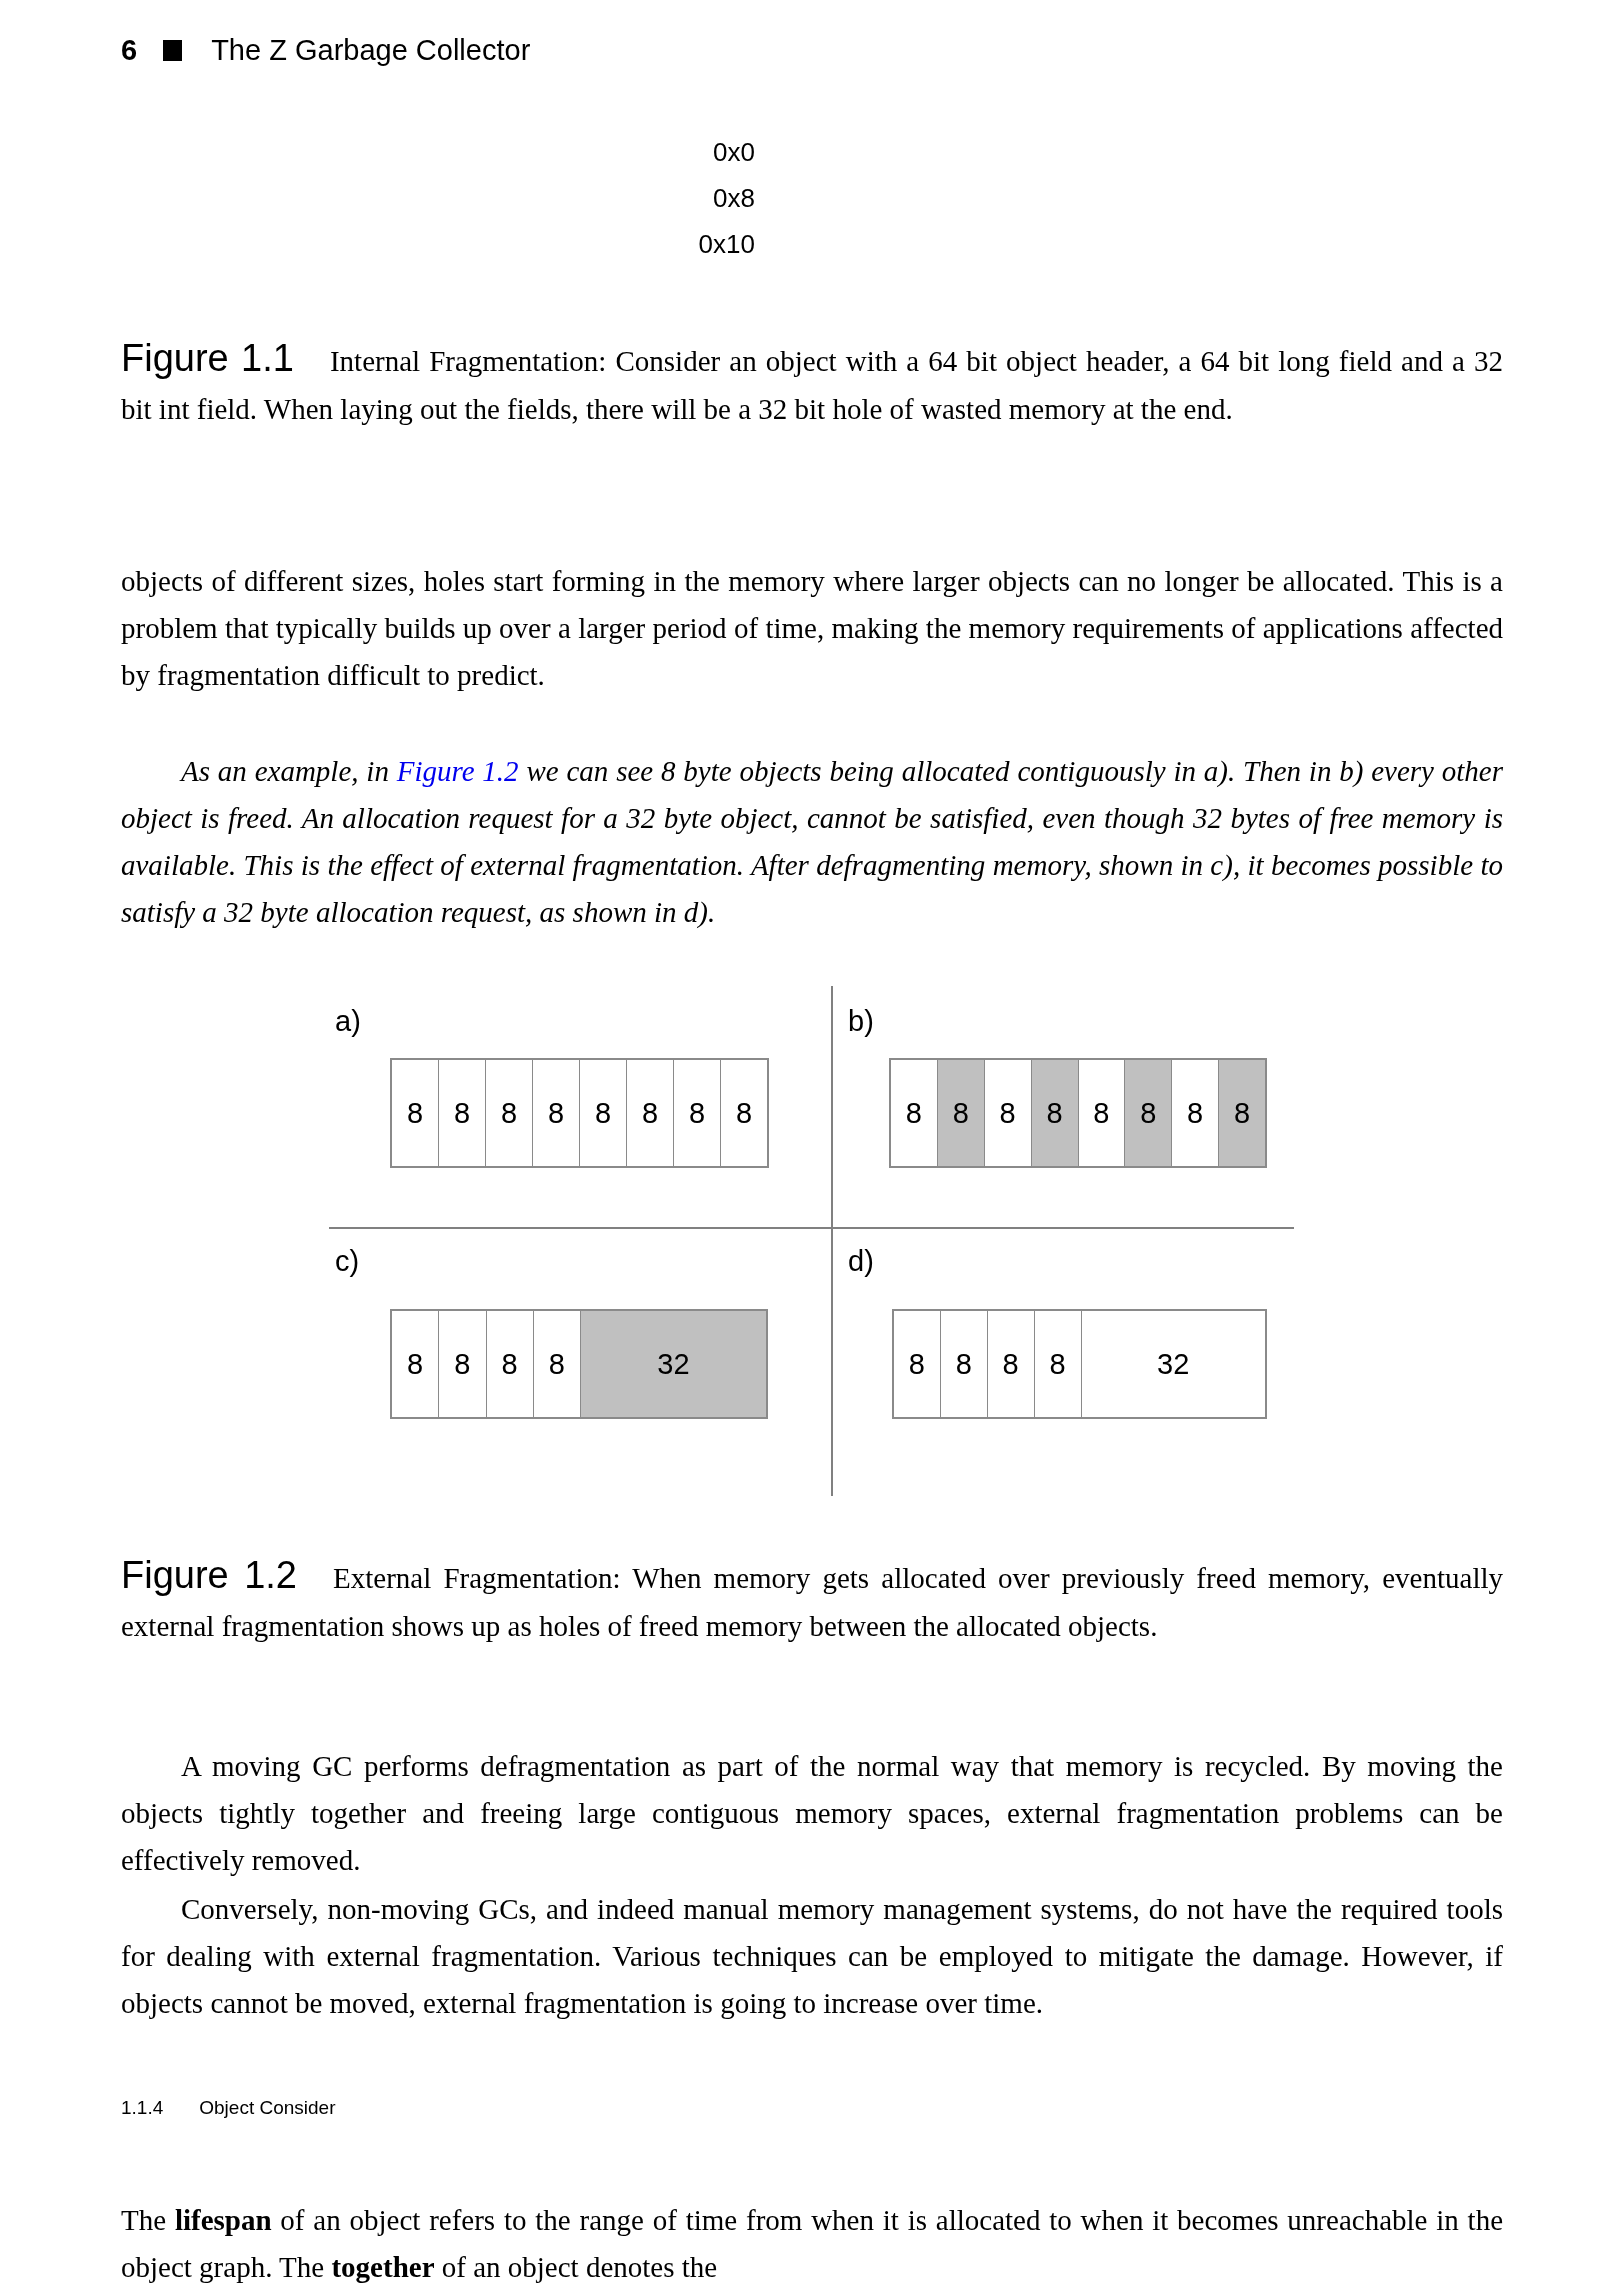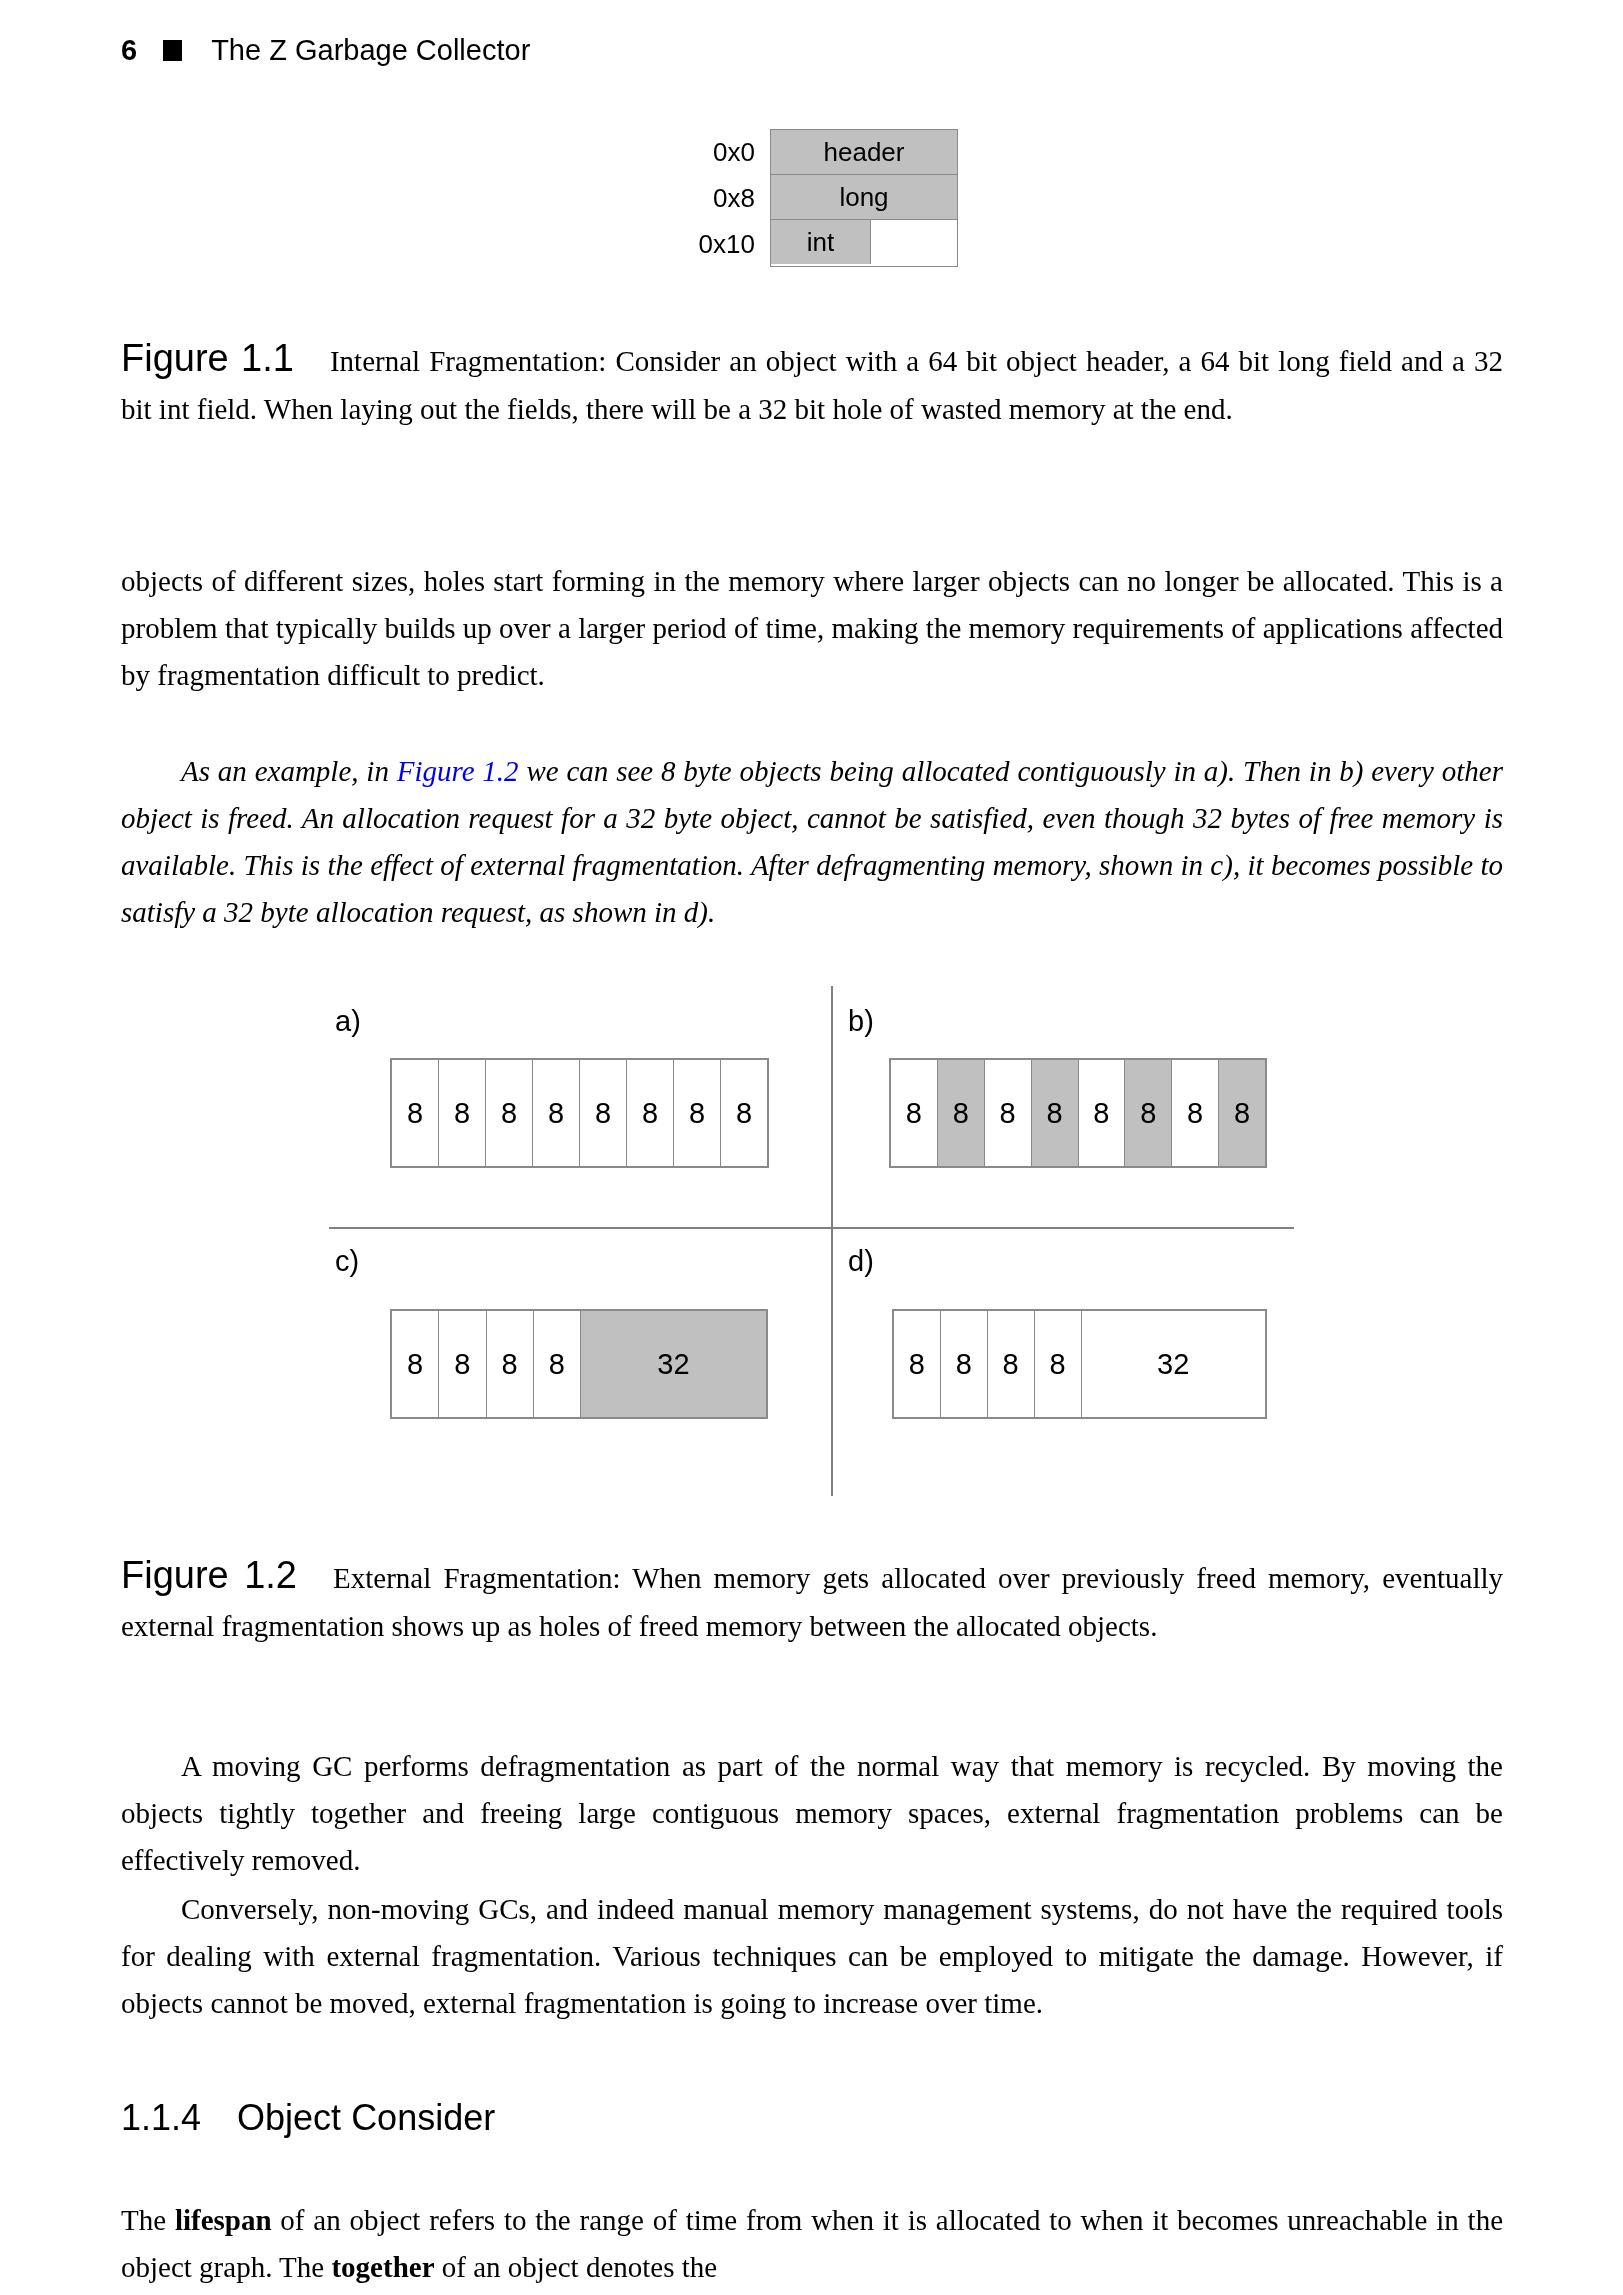--- a/index.html
+++ b/index.html
@@ -46,45 +46,37 @@
          justify-content:center;font-family:"Liberation Sans",sans-serif;
          font-size:29px;background:#fff;}
   .mcell:first-child{border-left:none;}
   .mcell.filled{background:var(--fill);}
   .blk-a{left:108px;top:81px;width:379px;height:110px;}
   .blk-b{left:607px;top:81px;width:378px;height:110px;}
   .blk-c{left:108px;top:332px;width:378px;height:110px;}
   .blk-d{left:610px;top:332px;width:375px;height:110px;}
 
   
-  .sechead{left:121px;top:2097px;font-size:36px;display:flex;}
+  .sechead{left:121px;top:2097px;font-size:19px;display:flex;}
   .secnum{margin-right:36px;}
 </style>
 </head>
 <body style="--fill: #c0c0c0; --bdr: #8a8a8a; --line: #808080; --link: #0000ee;">
 
 <div class="abs runhead sans">
   <span class="pagenum">6</span>
   <span class="sqmark"></span>
   <span>The Z Garbage Collector</span>
 </div>
 
 <div class="abs fig1">
   <div class="f1labels sans">
     <div>0x0</div>
     <div>0x8</div>
     <div>0x10</div>
-  </div>
-  <div class="t1 sans">
-    <div class="t1row">header</div>
-    <div class="t1row">long</div>
-    <div class="t1row t1split">
-      <div class="t1int">int</div>
-      <div class="t1hole"></div>
-    </div>
   </div>
 </div>
 
 <p class="abs txt cap" style="top:305px;">
   <span class="caplabel">Figure 1.1</span><span class="captitle">Internal Fragmentation:</span><span> Consider an object with a 64 bit object header, a 64 bit long field and a 32 bit int field. When laying out the fields, there will be a 32 bit hole of wasted memory at the end.</span>
 </p>
 
 <p class="abs txt" style="top:529px;">objects of different sizes, holes start forming in the memory where larger objects can no longer be allocated. This is a problem that typically builds up over a larger period of time, making the memory requirements of applications affected by fragmentation difficult to predict.</p>
 
 <p class="abs txt indent" style="top:719px;font-style:italic;">

